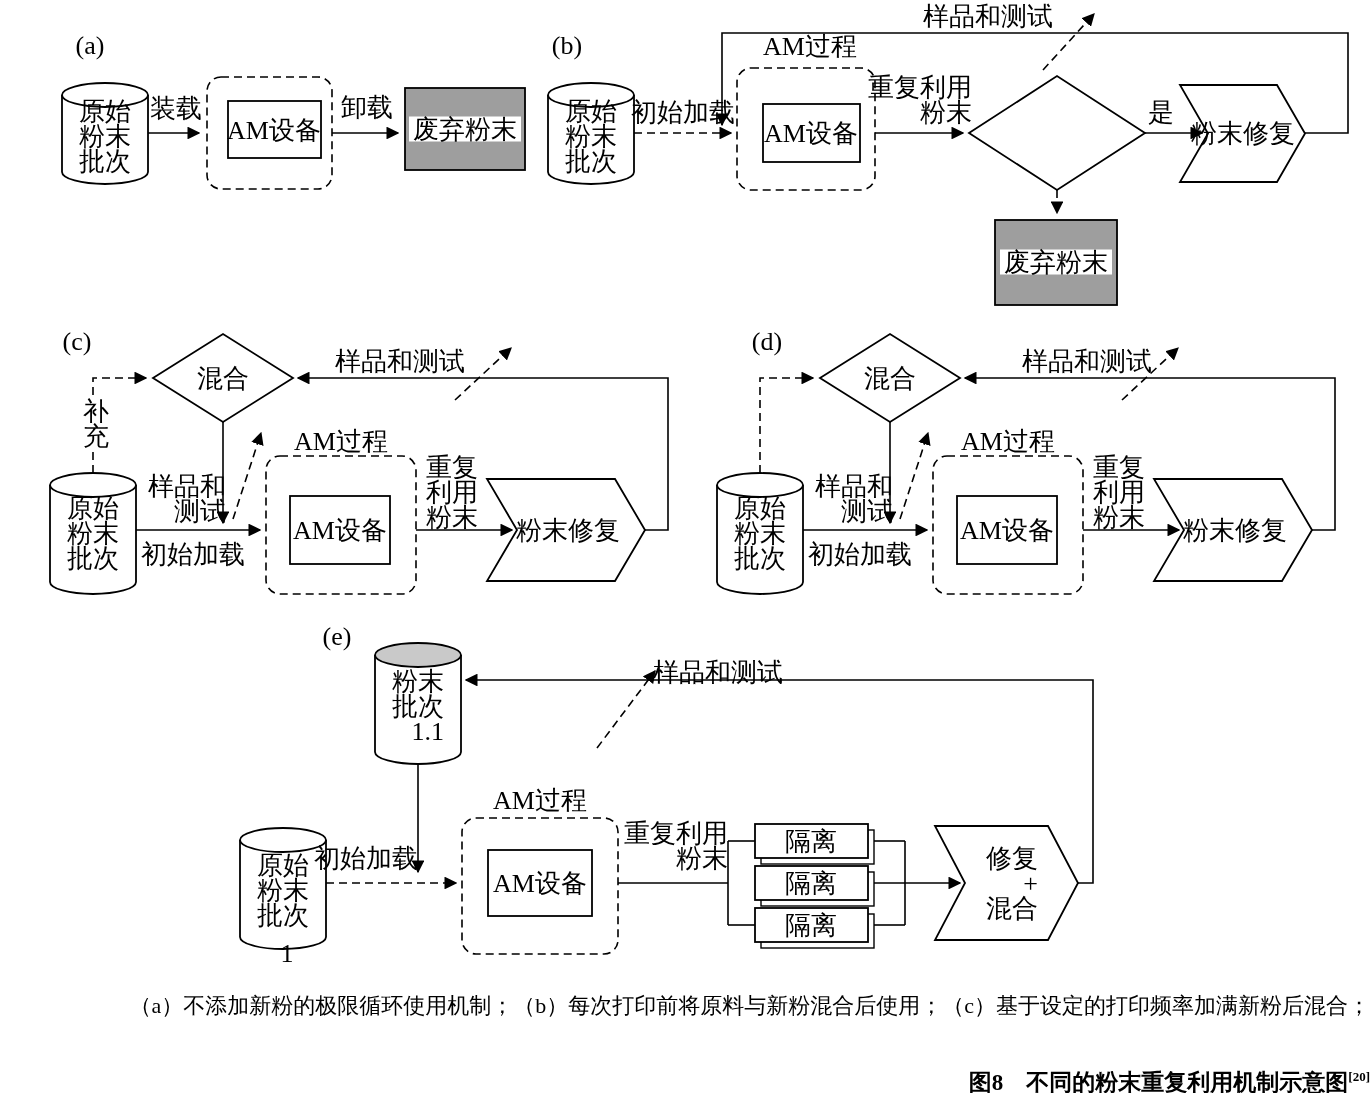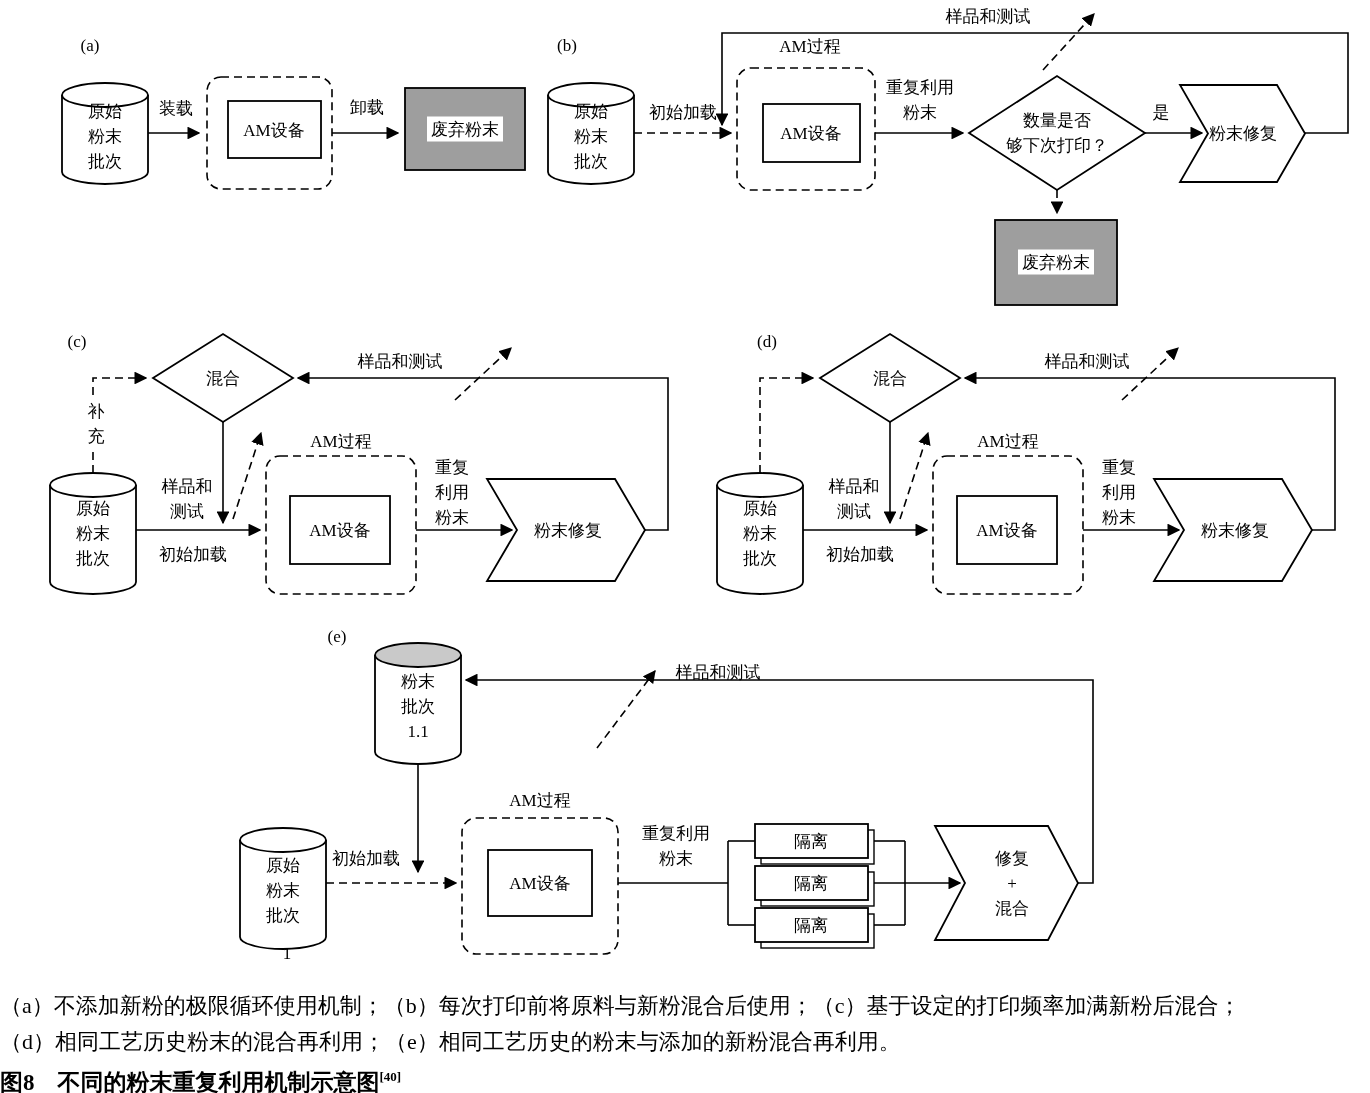--- a/index.html
+++ b/index.html
@@ -4,24 +4,24 @@
 <style>
   * { margin:0; padding:0; box-sizing:border-box; }
   html,body { background:#fff; }
   #canvas {
     position:relative; width:1370px; height:1093px; background:#fff;
     font-family:"Liberation Serif","DejaVu Serif",serif; color:#000; overflow:hidden;
   }
   #diagram-svg { position:absolute; left:0; top:0; }
   .lbl {
     position:absolute; transform:translate(-50%,-50%);
-    font-size:17px; line-height:25px; text-align:center; white-space:pre-line;
+    font-size:26px; line-height:25px; text-align:right; white-space:pre-line;
   }
   .whitebg { background:#fff; padding:0 4px; }
-  .caption { position:absolute; left:0; width:1370px; text-align:left; font-size:22px; line-height:28px; }
+  .caption { position:absolute; left:0; width:1370px; text-align:right; font-size:22px; line-height:28px; }
   .caption-title { font-weight:bold; font-size:23px; }
   .caption-title sup { font-size:13px; }
 </style>
 </head>
 <body>
 
 <div id="canvas">
 
   <svg id="diagram-svg" width="1370" height="1093" viewBox="0 0 1370 1093">
     <defs>
@@ -118,22 +118,20 @@
 
   <div class="lbl" style="left:567px;top:45px">(b)</div>
   <div class="lbl" style="left:591px;top:136px">原始
 粉末
 批次</div>
   <div class="lbl" style="left:683px;top:112px">初始加载</div>
   <div class="lbl" style="left:810px;top:46px">AM过程</div>
   <div class="lbl" style="left:811px;top:133px">AM设备</div>
   <div class="lbl" style="left:920px;top:100px">重复利用
 粉末</div>
-  <div class="lbl" style="left:1057px;top:133px">数量是否
-够下次打印？</div>
   <div class="lbl" style="left:988px;top:16px">样品和测试</div>
   <div class="lbl" style="left:1161px;top:112px">是</div>
   <div class="lbl" style="left:1243px;top:133px">粉末修复</div>
   <div class="lbl whitebg" style="left:1056px;top:262px">废弃粉末</div>
 
   <div class="lbl" style="left:77px;top:341px">(c)</div>
   <div class="lbl" style="left:223px;top:378px">混合</div>
   <div class="lbl" style="left:400px;top:361px">样品和测试</div>
   <div class="lbl whitebg" style="left:96px;top:424px">补
 充</div>
@@ -181,18 +179,17 @@
   <div class="lbl" style="left:676px;top:846px">重复利用
 粉末</div>
   <div class="lbl" style="left:811px;top:841px">隔离</div>
   <div class="lbl" style="left:811px;top:883px">隔离</div>
   <div class="lbl" style="left:811px;top:925px">隔离</div>
   <div class="lbl" style="left:1012px;top:883px">修复
 +
 混合</div>
 
   <div class="caption" style="top:992px">（a）不添加新粉的极限循环使用机制；（b）每次打印前将原料与新粉混合后使用；（c）基于设定的打印频率加满新粉后混合；</div>
-  <div class="caption" style="top:1028px">（d）相同工艺历史粉末的混合再利用；（e）相同工艺历史的粉末与添加的新粉混合再利用。</div>
   <div class="caption caption-title" style="top:1063px">
-    <span>图8　不同的粉末重复利用机制示意图</span><sup>[40]</sup>
+    <span>图8　不同的粉末重复利用机制示意图</span><sup>[20]</sup>
   </div>
 
 </div>
 
 </body></html>

